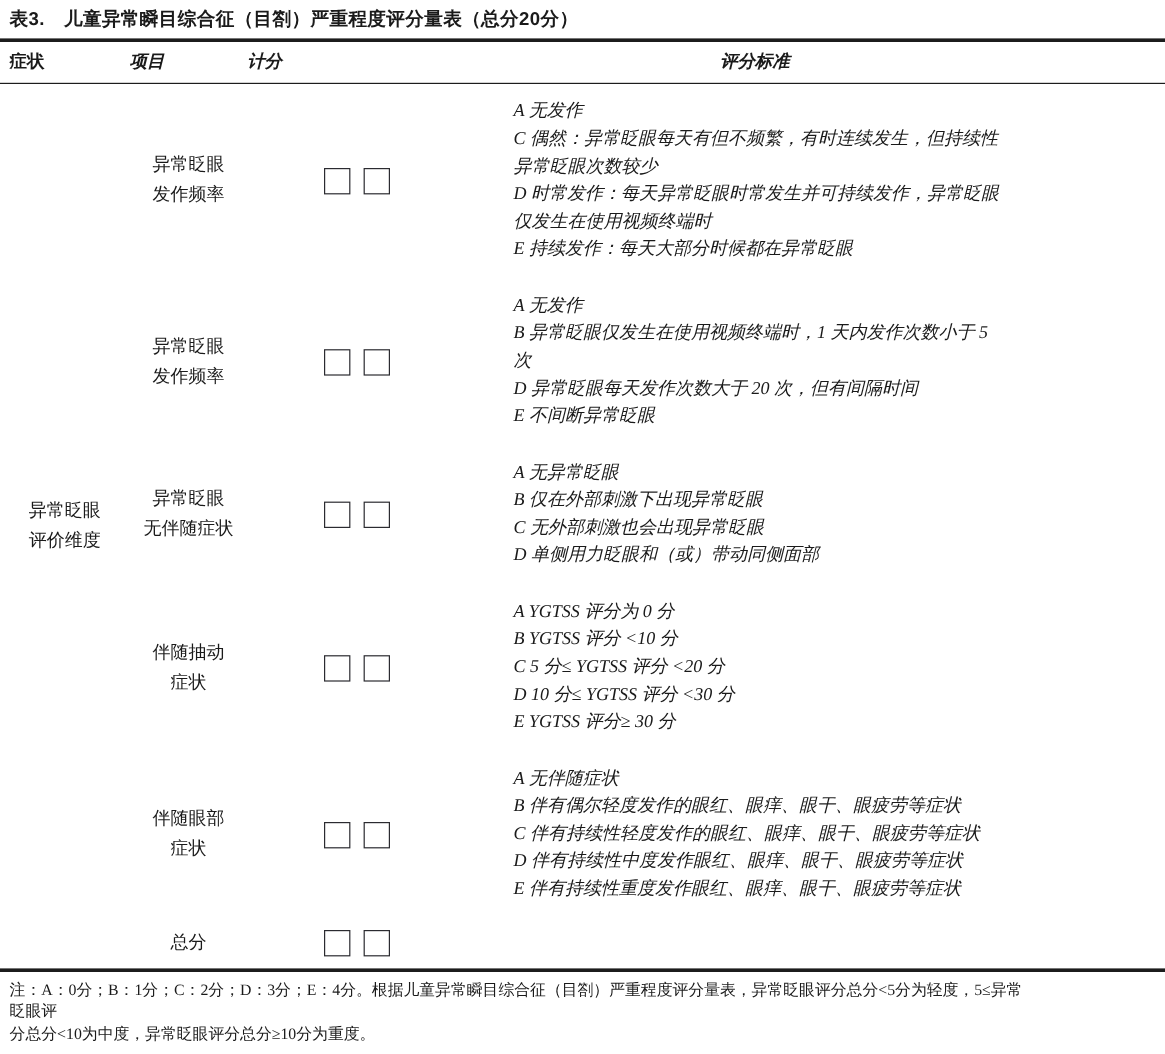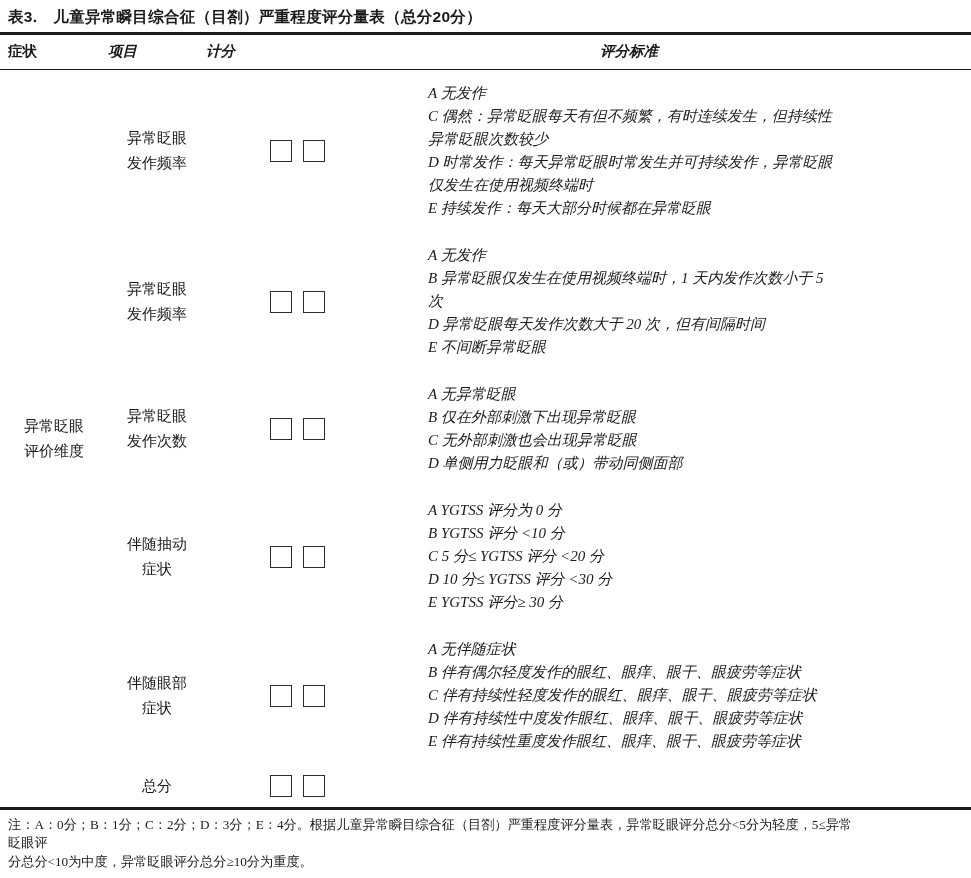--- a/index.html
+++ b/index.html
@@ -154,21 +154,21 @@
             <div>A 无发作</div>
             <div>B 异常眨眼仅发生在使用视频终端时，1 天内发作次数小于 5 次</div>
             <div>D 异常眨眼每天发作次数大于 20 次，但有间隔时间</div>
             <div>E 不间断异常眨眼</div>
           </div>
       </div>
 
       <div class="trow">
         <div class="col2 item-cell">
             <div>异常眨眼</div>
-            <div>发作次数</div>
+            <div>无伴随症状</div>
           </div>
         <div class="col3 score-cell">
           <span class="box"></span>
           <span class="box"></span>
         </div>
         <div class="col4 criteria-cell">
             <div>A 无异常眨眼</div>
             <div>B 仅在外部刺激下出现异常眨眼</div>
             <div>C 无外部刺激也会出现异常眨眼</div>
             <div>D 单侧用力眨眼和（或）带动同侧面部</div>

